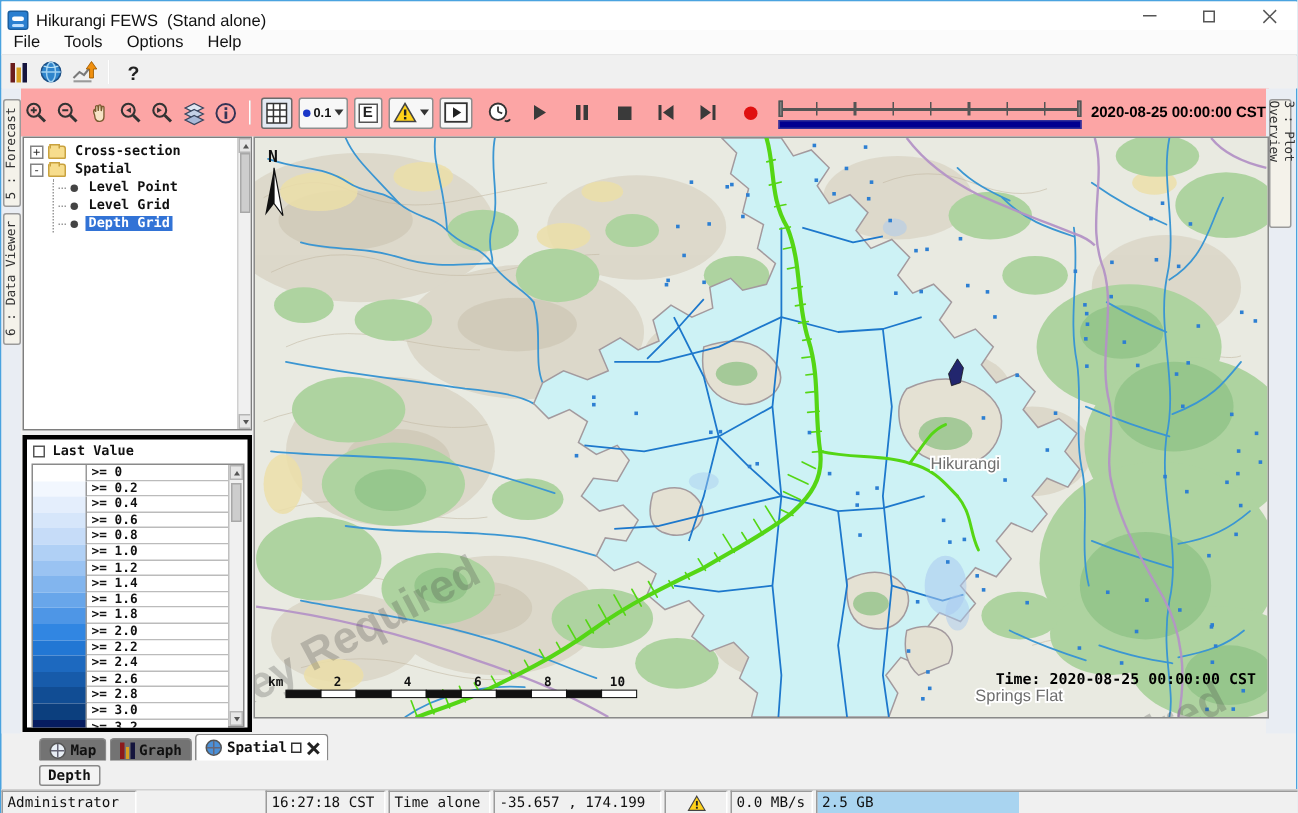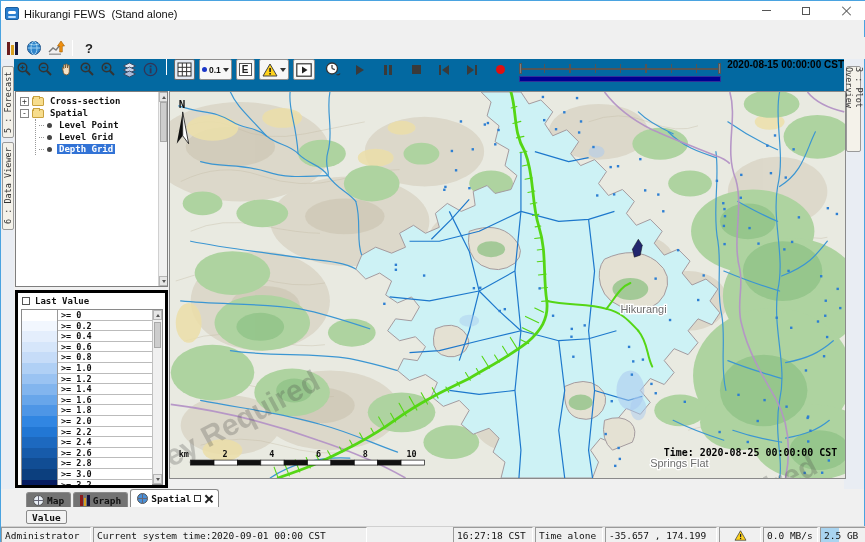--- a/index.html
+++ b/index.html
@@ -37,22 +37,22 @@
   .tbtn { height:20px; min-width:20px; display:flex; align-items:center; justify-content:center; margin:0 1px; }
   .vsep { width:1px; height:16px; background:#c2c2c2; border-right:1px solid #fff; margin:0 5px; }
   .icon-bars { display:flex; align-items:flex-end; gap:1px; height:13px; }
   .icon-bars i { display:block; width:3px; }
   .icon-bars i:nth-child(1){ height:13px; background:#6b1d1d; }
   .icon-bars i:nth-child(2){ height:10px; background:#d8a020; }
   .icon-bars i:nth-child(3){ height:13px; background:#15153d; }
   .help-q { font-size:13px; font-weight:bold; color:#222; }
 
   
-  .toolbar-map { position:absolute; left:13px; top:58px; width:832px; height:32px; background:#0369a1;
-                 display:flex; }
+  .toolbar-map { position:absolute; left:13px; top:58px; width:832px; height:32px; background:#fca5a5;
+                 display:flex; align-items:center; }
   .mapbtn { width:19px; height:21px; display:flex; align-items:center; justify-content:center; margin:0 1px; }
   .boxbtn { border:1px solid #8f8f8f; background:#f7f7f7; border-radius:2px; height:21px;
             display:flex; align-items:center; justify-content:center; margin:0 2px; padding:0 2px; }
   .boxbtn.pressed { background:#e3e9f2; border-color:#6a6a6a; }
   .dd-caret { width:0; height:0; border-left:3px solid transparent; border-right:3px solid transparent;
               border-top:4px solid #333; margin-left:2px; }
   .val-dot { width:5px; height:5px; border-radius:50%; background:#1a36c8; margin-right:2px; }
   .val-txt { font-size:8.5px; font-weight:bold; color:#111; }
   .e-glyph { font-size:10px; font-weight:bold; color:#222; border:1px solid #555; padding:0 2px; line-height:11px; background:#fff; }
   .play-tri { width:0; height:0; border-left:8px solid #3a3a3a; border-top:5px solid transparent; border-bottom:5px solid transparent; }
@@ -172,20 +172,26 @@
         </span>
       <span class="winbtn">
           <i class="gl-max"></i>
         </span>
       <span class="winbtn">
           <i class="gl-close"></i>
         </span>
     </div>
   </div>
 
+  <div class="menubar">
+    <span class="menu-item">File</span>
+    <span class="menu-item">Tools</span>
+    <span class="menu-item">Options</span>
+    <span class="menu-item">Help</span>
+  </div>
 
   <div class="toolbar-top">
     <span class="tbtn">
         <span class="icon-bars">
           <i></i>
           <i></i>
           <i></i>
         </span>
       </span>
     <span class="tbtn">
@@ -336,21 +342,21 @@
             <span class="tl-tick" style="left: 50%;"></span>
             <span class="tl-tick" style="left: 62.5%;"></span>
             <span class="tl-tick" style="left: 75%;"></span>
             <span class="tl-tick" style="left: 87.5%;"></span>
           </div>
         <div class="tl-handle" style="left:0;"></div>
         <div class="tl-handle" style="right:0;"></div>
       </div>
       <div class="tl-bar"></div>
     </div>
-    <span class="tl-date">2020-08-15 00:00:00 CST</span>
+    <span class="tl-date">2020-08-25 00:00:00 CST</span>
   </div>
 
   <div class="left-strip">
     <div class="vtab up vtab-l1">5 : Forecast</div>
     <div class="vtab up vtab-l2">6 : Data Viewer</div>
   </div>
   <div class="right-strip">
     <div class="vtab down vtab-r1">3 : Plot Overview</div>
   </div>
 
@@ -878,26 +884,25 @@
     </div>
     <div class="btab active">
       <span class="mini-globe blue"></span>
       <span>Spatial</span>
       <span class="tab-max"></span>
       <span class="tab-close"></span>
     </div>
   </div>
 
   <div class="logsrow">
-    <span class="logsbtn">Value</span>
+    <span class="logsbtn">Depth</span>
   </div>
 
   <div class="statusbar">
     <span class="scell" style="width:90px;">Administrator</span>
-    <span class="scell" style="width:274px;">Current system time:2020-09-01 00:00 CST</span>
     <span class="scell" style="width:82px;margin-top:36px;">08:27:18 GMT</span>
     <span class="scell" style="width:80px;">16:27:18 CST</span>
     <span class="scell" style="width:68px;">Time alone</span>
     <span class="scell" style="width:112px;">-35.657 , 174.199</span>
     <span class="scell" style="width:42px; justify-content:center;">
       <svg width="13" height="11" viewBox="0 0 16 14">
         <polygon points="8,1 15,13 1,13" fill="#ffd21a" stroke="#444" stroke-width="1"></polygon>
         <rect x="7.3" y="5" width="1.6" height="4" fill="#222"></rect>
           <rect x="7.3" y="10" width="1.6" height="1.6" fill="#222"></rect>
       </svg>

